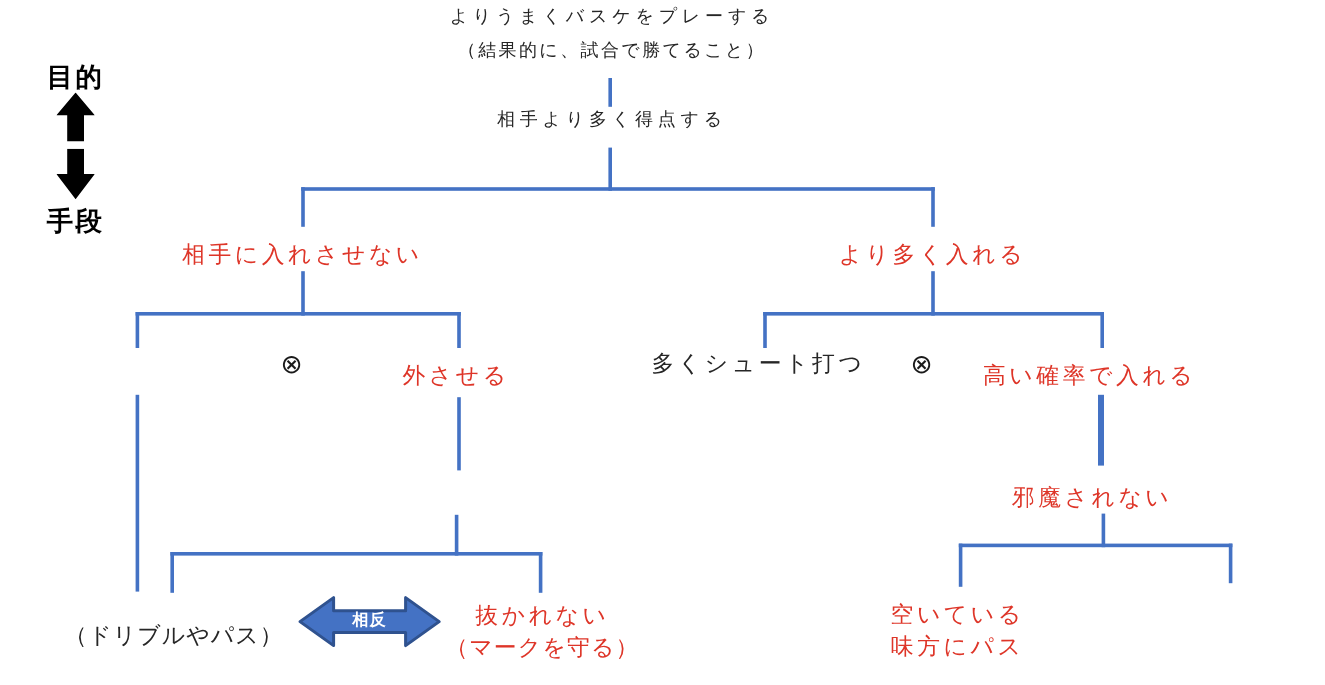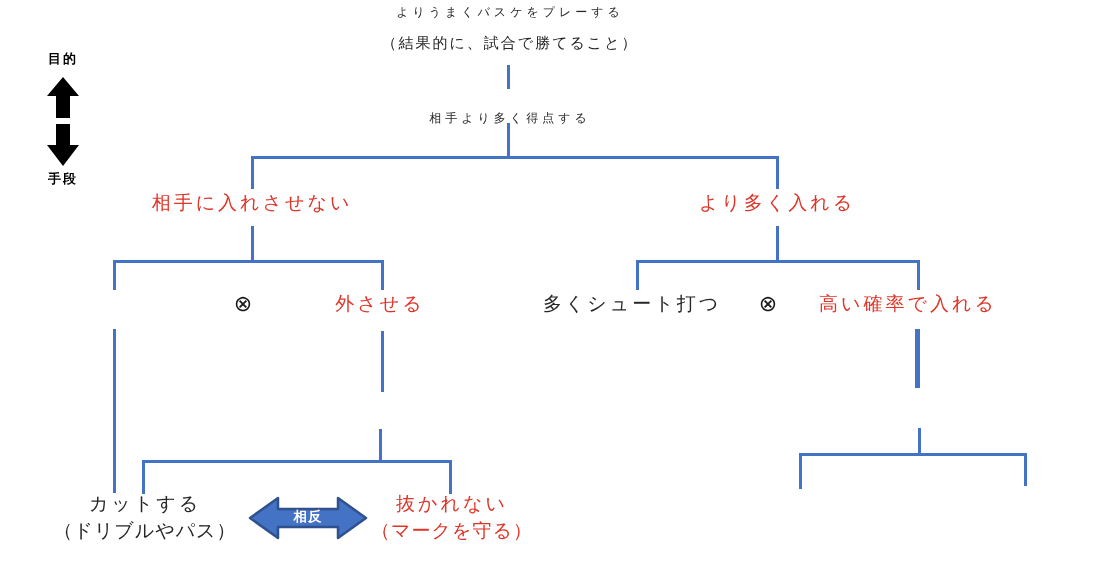--- a/index.html
+++ b/index.html
@@ -2,25 +2,25 @@
 <html style="--line-blue: #4472C4; --arrow-border: #2F528F; --text-red: #DE3528; --text-black: #262626; --axis-arrow: #000000; --conflict-text: #FFFFFF;"><head>
 <meta charset="utf-8">
 <style>
   html,body{margin:0;padding:0;background:#fff;}
   #canvas{
     position:relative;width:1104px;height:571px;background:#ffffff;
     font-family:"Liberation Sans",sans-serif;color:var(--text-black,#262626);
     overflow:hidden;
   }
   .lbl{position:absolute;text-align:center;white-space:nowrap;line-height:1.25;}
-  .fs20{font-size:12px;letter-spacing:4px;text-align:center;}
+  .fs20{font-size:15px;letter-spacing:4px;text-align:center;}
   .fs19{font-size:19px;letter-spacing:3px;}
   .fs15{font-size:15px;letter-spacing:2px;}
-  .red{color:var(--text-red,#DE3528);}
-  .axis{font-size:13px;letter-spacing:2px;font-weight:bold;color:#000;}
+  .red{color:var(--text-red,#DE3528);margin-top:10px;}
+  .axis{font-size:22px;letter-spacing:2px;font-weight:bold;color:#000;}
   .otimes{font-size:22px;letter-spacing:0;color:#1a1a1a;}
   .line{position:absolute;background:var(--line-blue,#4472C4);}
   .blackarrow{position:absolute;}
   .blackarrow polygon{fill:var(--axis-arrow,#000);}
   #conflict-arrow{position:absolute;left:248px;top:495px;width:120px;height:46px;}
   #conflict-arrow svg{position:absolute;left:0;top:0;}
   #conflict-arrow polygon{fill:var(--line-blue,#4472C4);stroke:var(--arrow-border,#2F528F);stroke-width:2.5;stroke-linejoin:round;}
   #conflict-label{position:absolute;left:0;top:0;width:120px;height:44px;display:flex;align-items:center;justify-content:center;
     color:var(--conflict-text,#fff);font-size:13.5px;font-weight:bold;letter-spacing:1px;}
 </style>
@@ -35,21 +35,21 @@
   <div class="lbl axis" style="left:25px;top:51px;width:76px;">目的</div>
   <svg class="blackarrow" style="left:47px;top:77px;" width="32" height="41" viewBox="0 0 32 41">
     <polygon points="16,0 32,19 23,19 23,41 9,41 9,19 0,19"></polygon>
   </svg>
   <svg class="blackarrow" style="left:47px;top:124px;" width="32" height="42" viewBox="0 0 32 42">
     <polygon points="9,0 23,0 23,21 32,21 16,42 0,21 9,21"></polygon>
   </svg>
   <div class="lbl axis" style="left:25px;top:171px;width:76px;">手段</div>
 
   <div class="line" style="left:507px;top:65px;width:3px;height:24px;"></div>
-  <div class="lbl fs20" style="left:300px;top:91px;width:420px;margin-top:20px;">相手より多く得点する</div>
+  <div class="lbl fs20" style="left:300px;top:91px;width:420px;">相手より多く得点する</div>
   <div class="line" style="left:507px;top:123px;width:3px;height:36px;"></div>
 
   <div class="line" style="left:251px;top:156px;width:528px;height:3px;"></div>
   <div class="line" style="left:251px;top:156px;width:3px;height:33px;"></div>
   <div class="line" style="left:776px;top:156px;width:3px;height:33px;"></div>
 
   <div class="lbl fs19 red" style="left:132px;top:191px;width:240px;">相手に入れさせない</div>
   <div class="lbl fs19 red" style="left:657px;top:191px;width:240px;">より多く入れる</div>
 
   <div class="line" style="left:251px;top:226px;width:3px;height:37px;"></div>
@@ -67,40 +67,42 @@
   <div class="lbl fs19 red" style="left:300px;top:292px;width:160px;">外させる</div>
 
   <div class="lbl fs19" style="left:532px;top:292px;width:200px;">多くシュート打つ</div>
   <div class="lbl otimes" style="left:748px;top:290px;width:40px;">⊗</div>
   <div class="lbl fs19 red" style="left:798px;top:292px;width:220px;">高い確率で入れる</div>
 
   <div class="line" style="left:113px;top:329px;width:3px;height:164px;"></div>
   <div class="line" style="left:381px;top:331px;width:3px;height:61px;"></div>
   <div class="line" style="left:915px;top:329px;width:5px;height:59px;"></div>
 
+  <div class="lbl fs19 red" style="left:830px;top:394px;width:160px;">邪魔されない</div>
 
   <div class="line" style="left:379px;top:429px;width:3px;height:34px;"></div>
   <div class="line" style="left:918px;top:428px;width:3px;height:28px;"></div>
 
   <div class="line" style="left:142px;top:460px;width:310px;height:3px;"></div>
   <div class="line" style="left:142px;top:460px;width:3px;height:34px;"></div>
   <div class="line" style="left:449px;top:460px;width:3px;height:34px;"></div>
 
   <div class="line" style="left:799px;top:453px;width:228px;height:3px;"></div>
   <div class="line" style="left:799px;top:453px;width:3px;height:36px;"></div>
   <div class="line" style="left:1024px;top:453px;width:3px;height:33px;"></div>
 
-  <div class="lbl fs19" style="left:45px;top:492px;width:200px;">カットする</div>
   <div class="lbl fs19" style="left:45px;top:519px;width:200px;letter-spacing:1px;">（ドリブルやパス）</div>
 
   <div id="conflict-arrow">
     <svg width="120" height="46" viewBox="0 0 120 46">
       <polygon points="2,23 30,3 30,14 90,14 90,3 118,23 90,43 90,32 30,32 30,43"></polygon>
     </svg>
     <span id="conflict-label">相反</span>
   </div>
 
   <div class="lbl fs19 red" style="left:352px;top:519px;width:200px;letter-spacing:1px;">（マークを守る）</div>
   <div class="lbl fs19 red" style="left:352px;top:492px;width:200px;">抜かれない</div>
 
+  <div class="lbl fs19 red" style="left:718px;top:491px;width:160px;">空いている</div>
+  <div class="lbl fs19 red" style="left:718px;top:518px;width:160px;">味方にパス</div>
 
 
 </div>
 
 </body></html>

